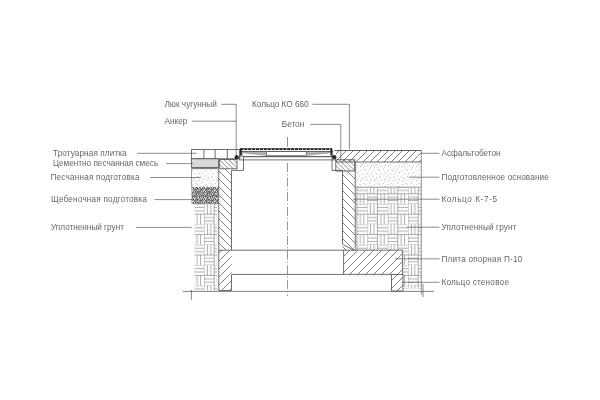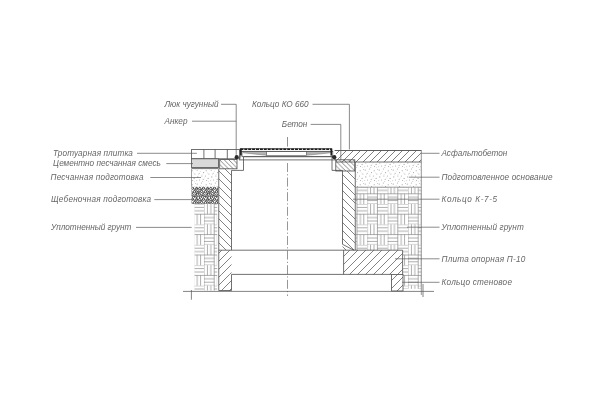--- a/index.html
+++ b/index.html
@@ -1,16 +1,16 @@
 <!DOCTYPE html>
 <html><head>
 <meta charset="utf-8">
 <style>
   html,body{margin:0;padding:0;background:#fff;}
-  .page{width:600px;height:400px;position:relative;background:#be185d;overflow:hidden;font-style:italic;}
+  .page{width:600px;height:400px;position:relative;background:#be185d;overflow:hidden;}
   text{font-family:"Liberation Sans",sans-serif;font-size:8.2px;fill:#666;letter-spacing:0;}
 </style>
 </head>
 <body>
 <div class="page">
 <svg width="600" height="400" viewBox="0 0 600 400" xmlns="http://www.w3.org/2000/svg">
 <defs>
 
   <pattern id="pWeave" width="20.4" height="20.4" patternUnits="userSpaceOnUse">
     <g stroke="#717171" stroke-width="0.58" fill="none">

